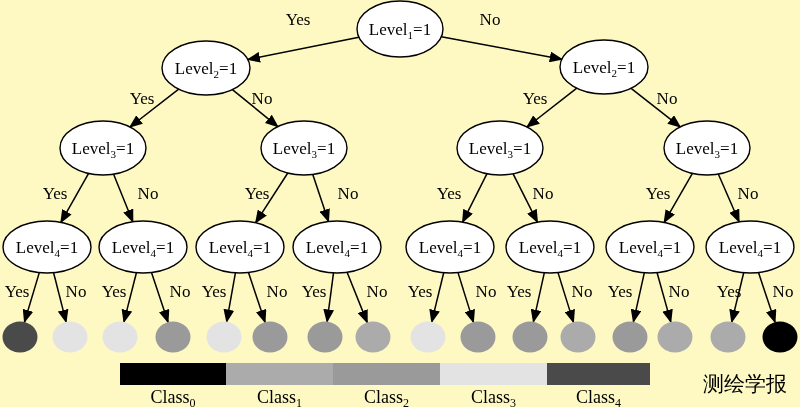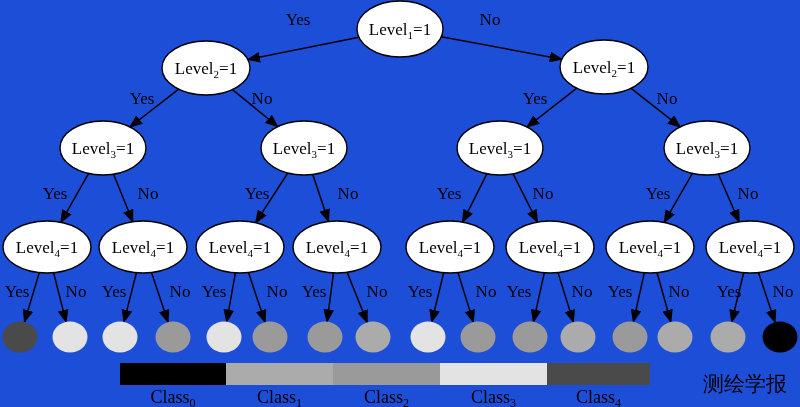--- a/index.html
+++ b/index.html
@@ -5,21 +5,21 @@
   html, body {
     margin: 0;
     padding: 0;
     background: #ffffff;
     font-family: "Liberation Serif", "DejaVu Serif", serif;
   }
   .figure-wrap {
     position: relative;
     width: 800px;
     height: 407px;
-    background: #1d4ed8;
+    background: #fef9c3;
     overflow: hidden;
   }
   svg text {
     font-family: "Liberation Serif", "DejaVu Serif", serif;
     fill: #000000;
   }
   .watermark-text {
     font-family: "Liberation Sans", "DejaVu Sans", sans-serif;
   }
 </style>

